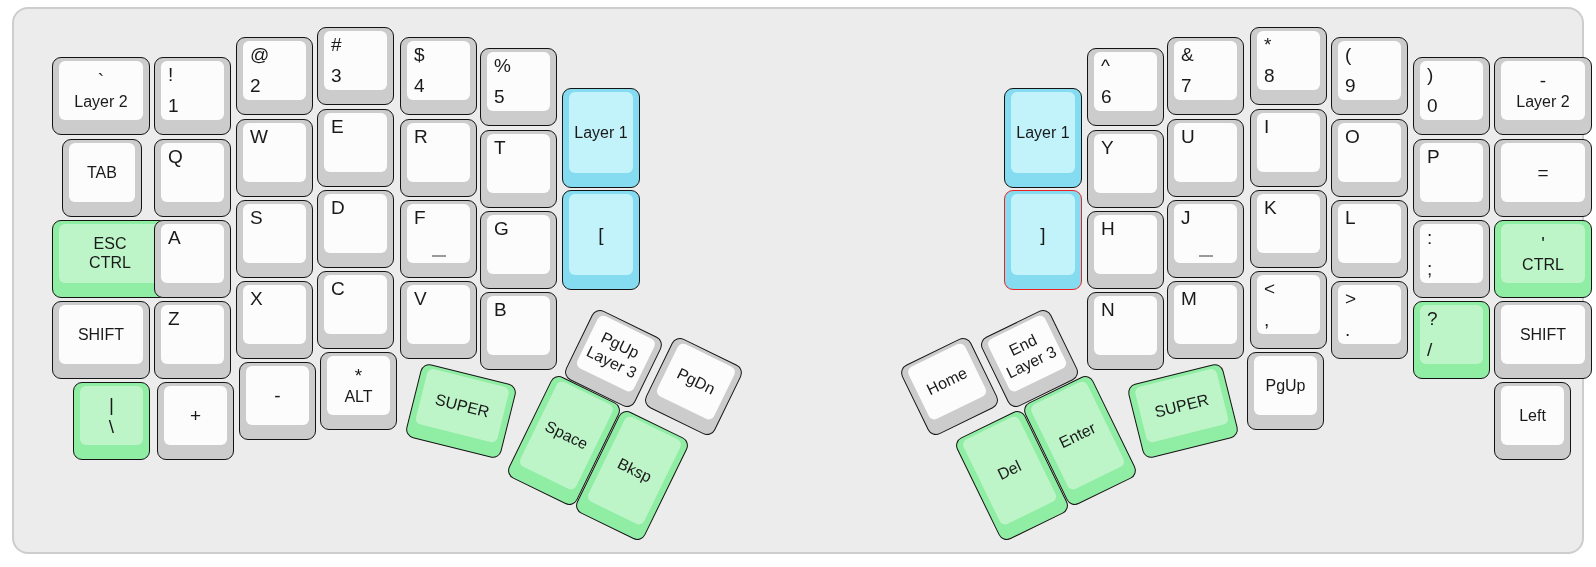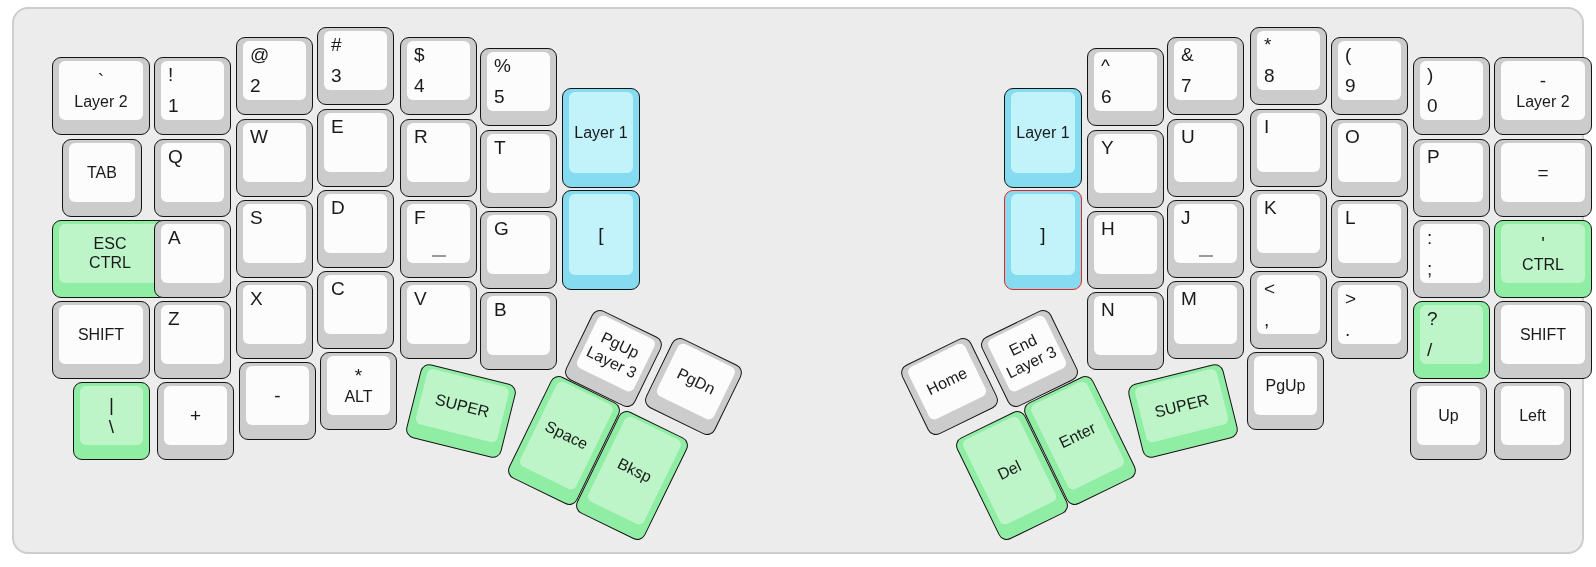--- a/index.html
+++ b/index.html
@@ -382,25 +382,20 @@
           <span class="legend legend--big">:</span>
           <span class="legend legend--big">;</span>
         </div>
       </div>
       <div class="key key--green" style="left: 1399px; top: 292px; width: 77px; height: 78px;">
         <div class="keytop keytop--split">
           <span class="legend legend--big">?</span>
           <span class="legend legend--big">/</span>
         </div>
       </div>
-      <div class="key key--white" style="left: 1396px; top: 373px; width: 77px; height: 78px;">
-        <div class="keytop keytop--center">
-          <span class="legend">Up</span>
-        </div>
-      </div>
       <div class="key key--white" style="left: 1480px; top: 48px; width: 98px; height: 78px;">
         <div class="keytop keytop--center">
           <span class="legend legend--big">-</span>
           <span class="legend">Layer 2</span>
         </div>
       </div>
       <div class="key key--white" style="left: 1480px; top: 130px; width: 98px; height: 78px;">
         <div class="keytop keytop--center">
           <span class="legend legend--big">=</span>
         </div>

